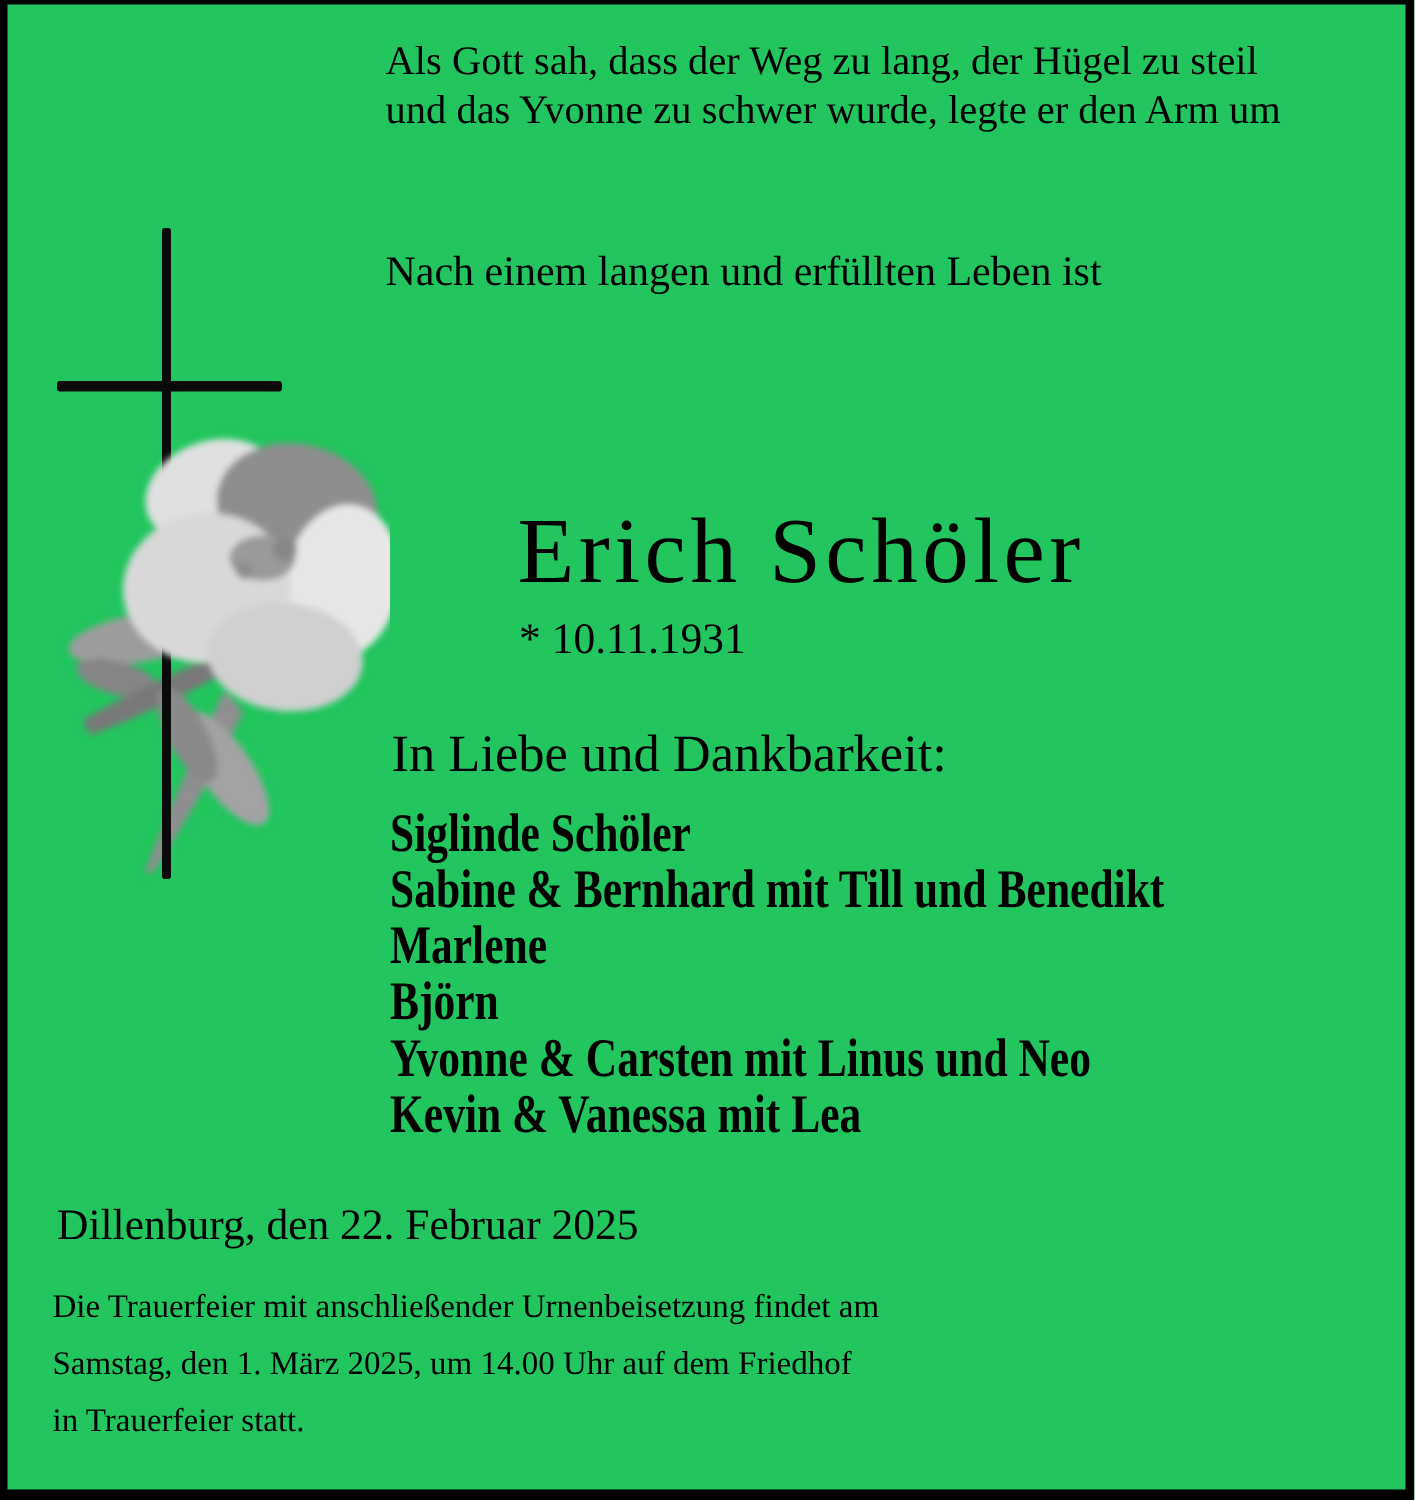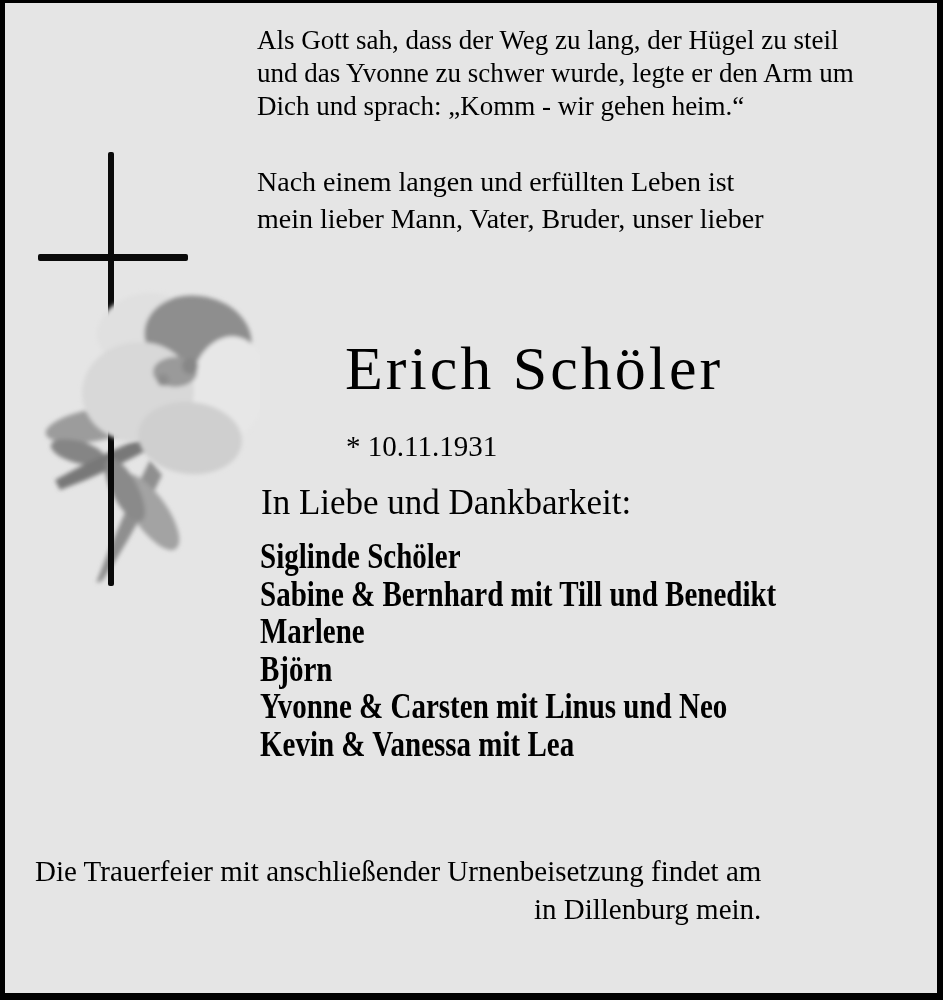--- a/index.html
+++ b/index.html
@@ -1,52 +1,52 @@
 <!DOCTYPE html>
 <html><head>
 <meta charset="utf-8">
 <style>
   html,body{margin:0;padding:0;background:#ffffff;}
   .page{
     position:relative;
     width:943px;height:1000px;
-    background:#e5e5e5;
+    background:#22c55e;
     overflow:hidden;
     font-family:"Liberation Serif","DejaVu Serif",serif;
     color:#000;
   }
   .frame{
     position:absolute;inset:0;
     border-style:solid;border-color:#000;
     border-width:3px 6px 7px 5px;
     pointer-events:none;
   }
   .abs{position:absolute;}
   .artwork{position:absolute;left:0;top:130px;width:260px;height:510px;}
   .verse{left:257px;top:24px;font-size:27px;line-height:33px;white-space:nowrap;}
   .announce{left:257px;top:163px;font-size:28px;line-height:37px;white-space:nowrap;font-family:Liberation Serif, serif;}
   .name{
     left:345px;top:337px;
     font-size:62px;line-height:62px;font-weight:normal;
     letter-spacing:3px;white-space:nowrap;
   }
   .dates{
-    left:346px;top:432px;
+    left:346px;top:412px;
     font-size:29px;line-height:29px;
     display:flex;gap:10px;white-space:nowrap;
   }
   .intro{left:261px;top:488px;font-size:35px;line-height:29px;white-space:nowrap;}
   .mourners{
     left:260px;top:537px;
     font-size:29px;line-height:30px;font-weight:bold;
     transform:scaleY(1.25);transform-origin:0 0;
     white-space:nowrap;
   }
   .dateline{left:38px;top:803px;font-size:29px;line-height:29px;white-space:nowrap;}
-  .funeral{left:35px;top:852px;font-size:29px;line-height:38px;white-space:nowrap;text-align:right;}
+  .funeral{left:35px;top:852px;font-size:22px;line-height:38px;white-space:nowrap;}
 </style>
 </head>
 <body>
 
 <div class="page">
 
   <div class="frame"></div>
 
   <svg class="artwork" viewBox="0 0 260 510" xmlns="http://www.w3.org/2000/svg" aria-hidden="true">
     <defs>
@@ -77,44 +77,44 @@
       <ellipse cx="190" cy="308" rx="52" ry="36" fill="#cfcfcf" transform="rotate(6 190 308)"></ellipse>
       <ellipse cx="175" cy="242" rx="22" ry="15" fill="#9a9a9a"></ellipse>
       <circle cx="190" cy="236" r="8" fill="#878787"></circle>
       <circle cx="163" cy="250" r="6" fill="#8d8d8d"></circle>
     </g>
   </svg>
 
   <div class="abs verse">
     <div>Als Gott sah, dass der Weg zu lang, der Hügel zu steil</div>
     <div>und das Yvonne zu schwer wurde, legte er den Arm um</div>
-    <div>Dich und sprach: „Komm - wir gehen heim.“</div>
   </div>
 
   <div class="abs announce">
     <div>Nach einem langen und erfüllten Leben ist</div>
-    <div>mein lieber Mann, Vater, Bruder, unser lieber</div>
   </div>
 
   <div class="abs name">Erich Schöler</div>
 
   <div class="abs dates">
     <span>* 10.11.1931</span>
   </div>
 
   <div class="abs intro">In Liebe und Dankbarkeit:</div>
 
   <div class="abs mourners">
     <div>Siglinde Schöler</div>
     <div>Sabine &amp; Bernhard mit Till und Benedikt</div>
     <div>Marlene</div>
     <div>Björn</div>
     <div>Yvonne &amp; Carsten mit Linus und Neo</div>
     <div>Kevin &amp; Vanessa mit Lea</div>
   </div>
 
+  <div class="abs dateline">Dillenburg, den 22. Februar 2025</div>
 
   <div class="abs funeral">
     <div>Die Trauerfeier mit anschließender Urnenbeisetzung findet am</div>
-    <div>in Dillenburg mein.</div>
+    <div>Samstag, den 1. März 2025, um 14.00 Uhr auf dem Friedhof</div>
+    <div>in Trauerfeier statt.</div>
   </div>
 
 </div>
 
 </body></html>

